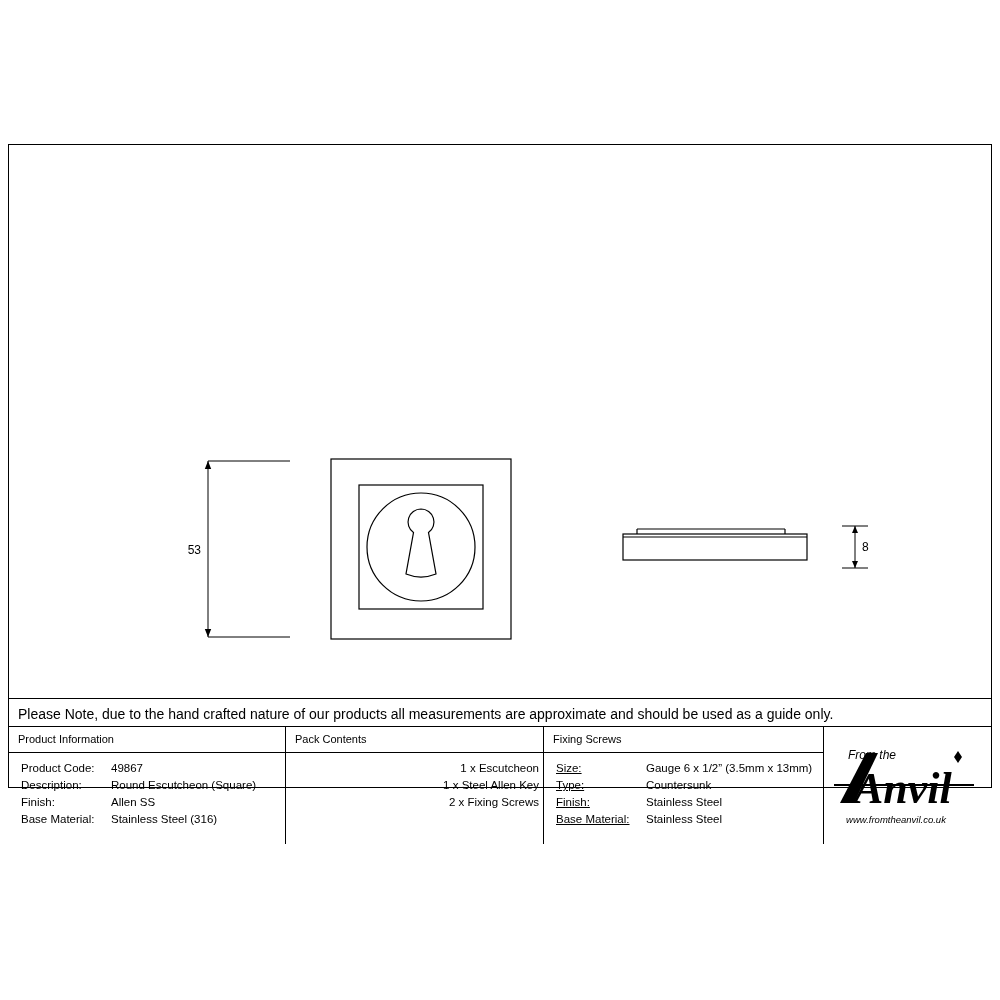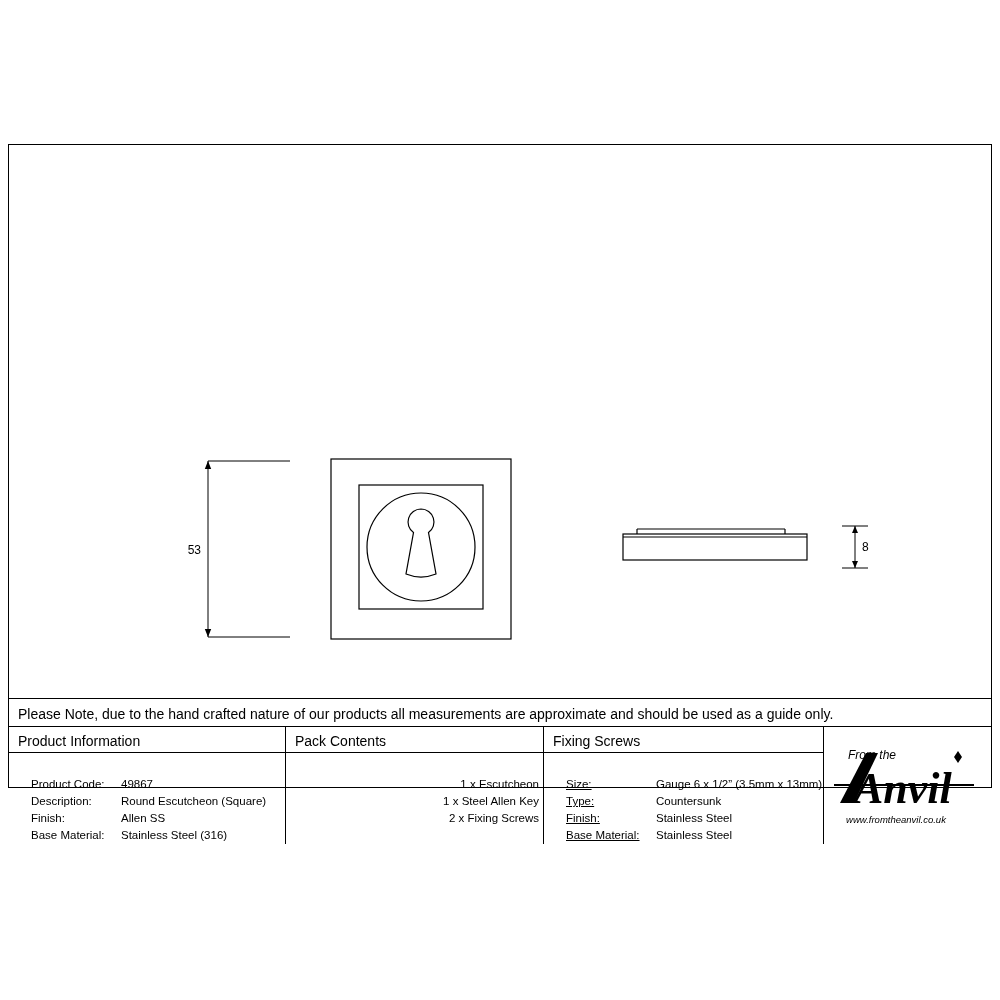--- a/index.html
+++ b/index.html
@@ -71,37 +71,36 @@
   }
   .col-1 { width: 277px; border-right: 1px solid #000; }
   .col-2 { width: 258px; border-right: 1px solid #000; }
   .col-3 { width: 280px; border-right: 1px solid #000; }
   .col-4 { width: 167px; }
 
   .col-header {
     position: absolute;
     left: 9px;
     top: 6px;
-    font-size: 14px;
+    font-size: 11px;
     text-align: right;
   }
   .col-divider {
     position: absolute;
     left: 0;
     top: 25px;
     width: 100%;
     height: 1px;
     background: #000;
   }
   .rows {
     position: absolute;
-    left: 22px;
+    left: 12px;
     top: 33px;
     right: 4px;
-    margin-top: 16px;
   }
   .row {
     display: flex;
     font-size: 11.5px;
     line-height: 17px;
     white-space: nowrap;
   }
   .row .label { width: 90px; flex: none; }
   .row .value { flex: 1; }
   .row-single { font-size: 11.5px; line-height: 17px; white-space: nowrap; text-align: right; }

